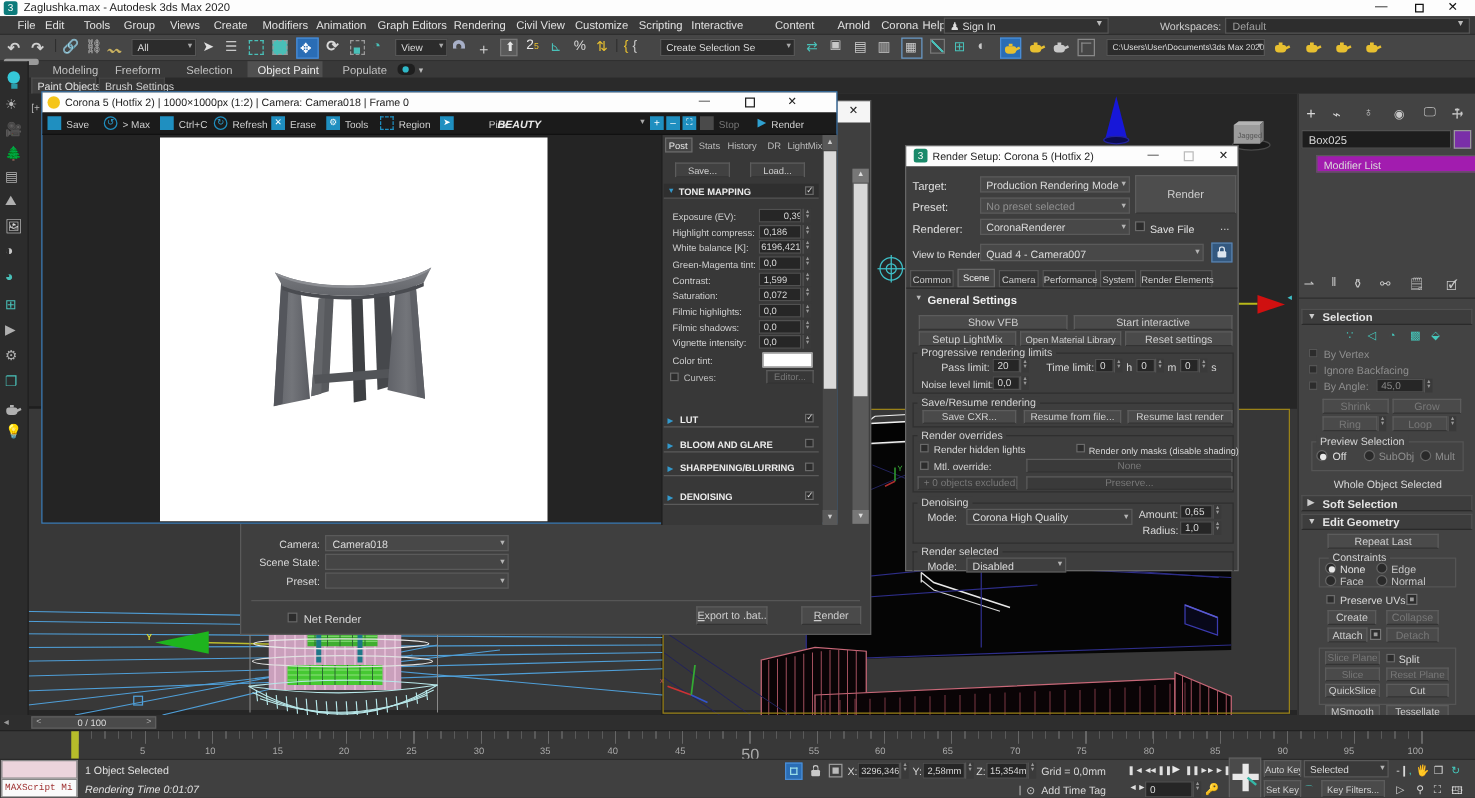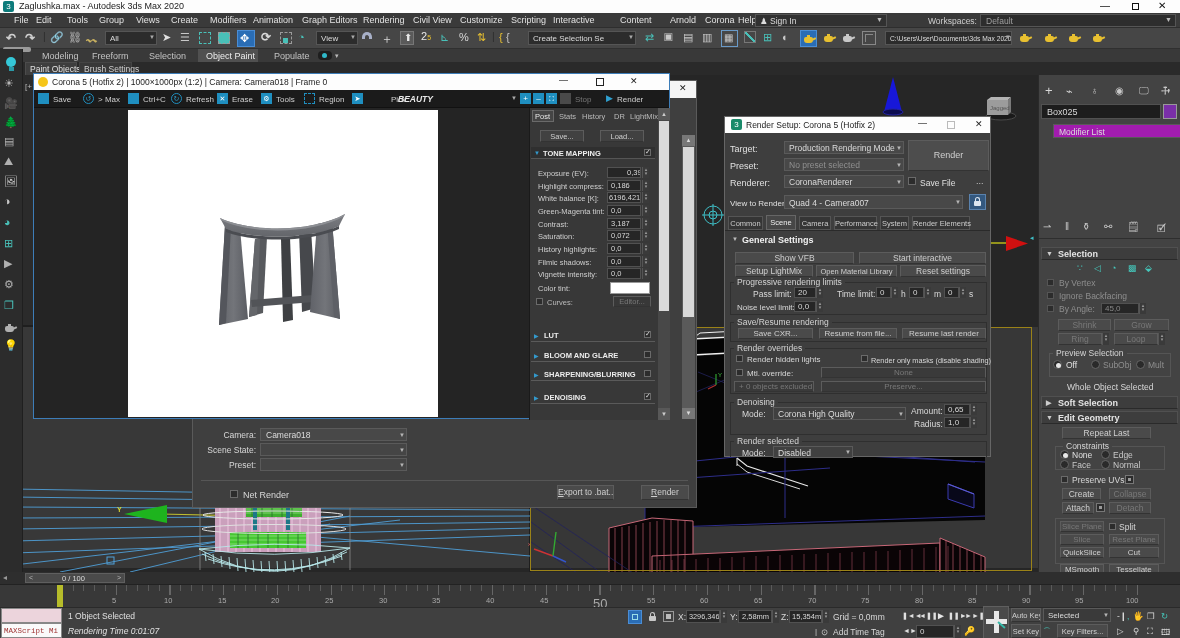--- a/index.html
+++ b/index.html
@@ -528,26 +528,26 @@
   <span class="lbl" style="left:504px;top:108px;font-size:7.5px;color:#cfcfcf;">Highlight compress:</span>
       <span class="fld" style="left:573px;top:106px;width:34px;height:11px;font-size:7.5px;line-height:10px;padding-left:3px;">0,186</span>
       <span class="spin" style="left:608px;top:106px;height:11px;">▴<br>▾</span>
   <span class="lbl" style="left:504px;top:120px;font-size:7.5px;color:#cfcfcf;">White balance [K]:</span>
       <span class="fld" style="left:573px;top:118px;width:34px;height:11px;font-size:7.5px;line-height:10px;padding-left:1px;">6196,421</span>
       <span class="spin" style="left:608px;top:118px;height:11px;">▴<br>▾</span>
   <span class="lbl" style="left:504px;top:133px;font-size:7.5px;color:#cfcfcf;">Green-Magenta tint:</span>
       <span class="fld" style="left:573px;top:131px;width:34px;height:11px;font-size:7.5px;line-height:10px;padding-left:3px;">0,0</span>
       <span class="spin" style="left:608px;top:131px;height:11px;">▴<br>▾</span>
   <span class="lbl" style="left:504px;top:146px;font-size:7.5px;color:#cfcfcf;">Contrast:</span>
-      <span class="fld" style="left:573px;top:144px;width:34px;height:11px;font-size:7.5px;line-height:10px;padding-left:3px;">3,187</span>
+      <span class="fld" style="left:573px;top:144px;width:34px;height:11px;font-size:7.5px;line-height:10px;padding-left:3px;">1,599</span>
       <span class="spin" style="left:608px;top:144px;height:11px;">▴<br>▾</span>
   <span class="lbl" style="left:504px;top:158px;font-size:7.5px;color:#cfcfcf;">Saturation:</span>
       <span class="fld" style="left:573px;top:156px;width:34px;height:11px;font-size:7.5px;line-height:10px;padding-left:3px;">0,072</span>
       <span class="spin" style="left:608px;top:156px;height:11px;">▴<br>▾</span>
-  <span class="lbl" style="left:504px;top:171px;font-size:7.5px;color:#cfcfcf;">History highlights:</span>
+  <span class="lbl" style="left:504px;top:171px;font-size:7.5px;color:#cfcfcf;">Filmic highlights:</span>
       <span class="fld" style="left:573px;top:169px;width:34px;height:11px;font-size:7.5px;line-height:10px;padding-left:3px;">0,0</span>
       <span class="spin" style="left:608px;top:169px;height:11px;">▴<br>▾</span>
   <span class="lbl" style="left:504px;top:184px;font-size:7.5px;color:#cfcfcf;">Filmic shadows:</span>
       <span class="fld" style="left:573px;top:182px;width:34px;height:11px;font-size:7.5px;line-height:10px;padding-left:3px;">0,0</span>
       <span class="spin" style="left:608px;top:182px;height:11px;">▴<br>▾</span>
   <span class="lbl" style="left:504px;top:196px;font-size:7.5px;color:#cfcfcf;">Vignette intensity:</span>
       <span class="fld" style="left:573px;top:194px;width:34px;height:11px;font-size:7.5px;line-height:10px;padding-left:3px;">0,0</span>
       <span class="spin" style="left:608px;top:194px;height:11px;">▴<br>▾</span>
   <span class="lbl" style="left:504px;top:210px;font-size:7.5px;color:#cfcfcf;">Color tint:</span>
       <div class="abs" style="left:576px;top:208px;width:40px;height:12px;background:#ffffff;border:1px solid #999;"></div>

